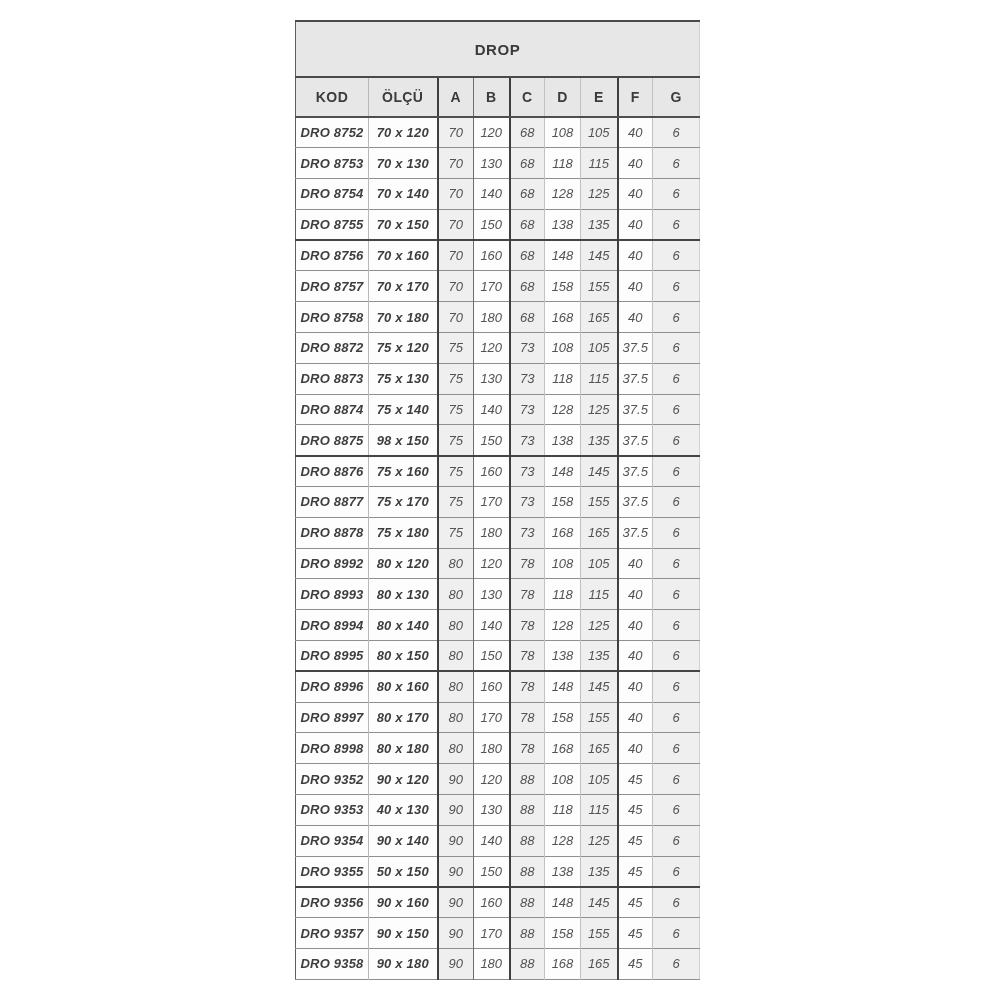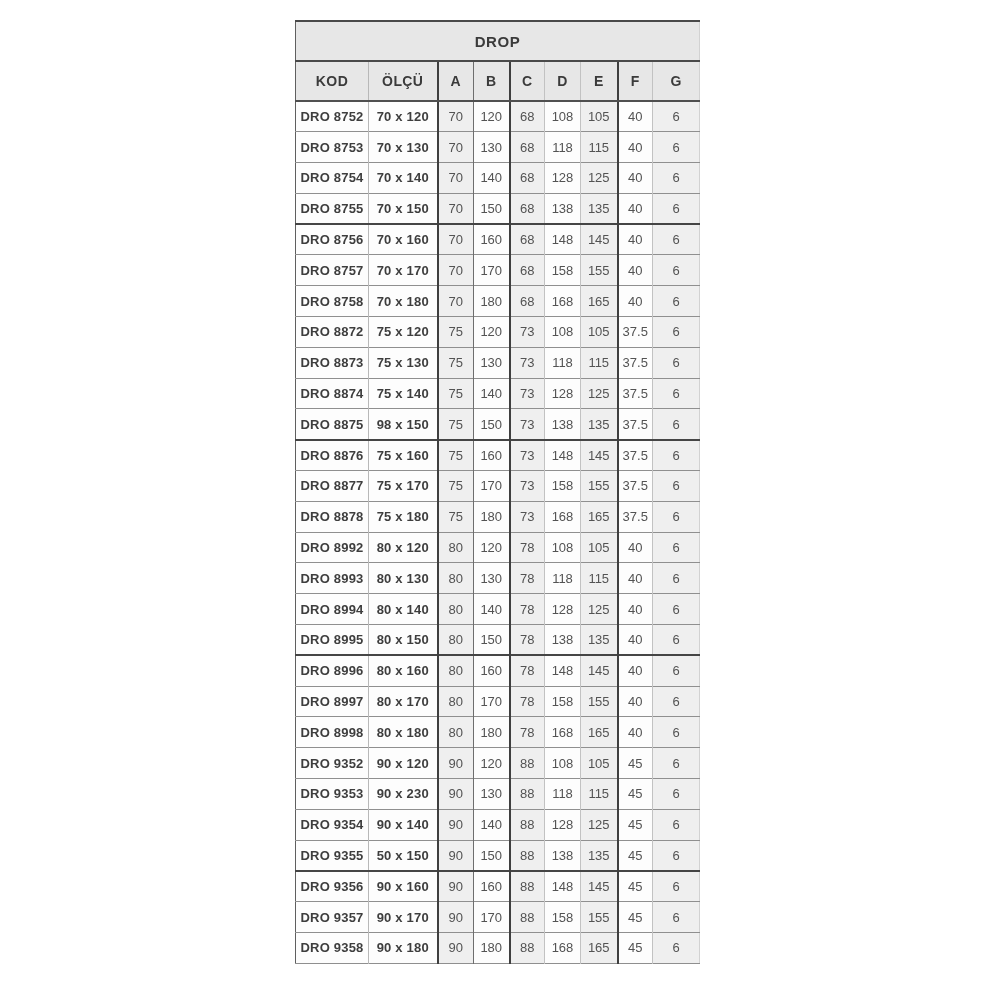--- a/index.html
+++ b/index.html
@@ -29,42 +29,42 @@
   col.w-olcu { width: 69px; }
   col.w-a { width: 36px; }
   col.w-b { width: 36px; }
   col.w-c { width: 35px; }
   col.w-d { width: 36px; }
   col.w-e { width: 37px; }
   col.w-f { width: 35px; }
   col.w-g { width: 47px; }
 
   tr.title-row th {
-    height: 40px;
+    height: 56px;
     background: #e7e7e7;
     border-bottom: 2px solid #4a4a4a;
     font-size: 15px;
     font-weight: bold;
     color: #3b3b3b;
     letter-spacing: 0.6px;
     text-align: center;
     vertical-align: middle;
   }
   tr.head-row th {
     height: 40px;
     background: #e7e7e7;
     border-bottom: 2px solid #4f4f4f;
     font-size: 14px;
     font-weight: bold;
     color: #3b3b3b;
     text-align: center;
     vertical-align: middle;
     letter-spacing: 0.4px;
   }
-  tbody tr { border-bottom: 1px solid #8f8f8f; }
+  tbody tr { border-bottom: 1px solid #8f8f8f; font-style: italic; }
   tbody tr.group-end { border-bottom: 2px solid #454545; }
   tbody td {
     height: 30.8px;
     text-align: center;
     vertical-align: middle;
     font-size: 13px;
     color: #535353;
     background: #fdfdfd;
     white-space: nowrap;
   }
@@ -357,21 +357,21 @@
           <td class="c2">90</td>
           <td class="c3">120</td>
           <td class="c4">88</td>
           <td class="c5">108</td>
           <td class="c6">105</td>
           <td class="c7">45</td>
           <td class="c8">6</td>
         </tr>
         <tr>
           <td class="c0">DRO 9353</td>
-          <td class="c1">90 x 230</td>
+          <td class="c1">40 x 130</td>
           <td class="c2">90</td>
           <td class="c3">130</td>
           <td class="c4">88</td>
           <td class="c5">118</td>
           <td class="c6">115</td>
           <td class="c7">45</td>
           <td class="c8">6</td>
         </tr>
         <tr>
           <td class="c0">DRO 9354</td>
@@ -401,21 +401,21 @@
           <td class="c2">90</td>
           <td class="c3">160</td>
           <td class="c4">88</td>
           <td class="c5">148</td>
           <td class="c6">145</td>
           <td class="c7">45</td>
           <td class="c8">6</td>
         </tr>
         <tr>
           <td class="c0">DRO 9357</td>
-          <td class="c1">90 x 170</td>
+          <td class="c1">90 x 150</td>
           <td class="c2">90</td>
           <td class="c3">170</td>
           <td class="c4">88</td>
           <td class="c5">158</td>
           <td class="c6">155</td>
           <td class="c7">45</td>
           <td class="c8">6</td>
         </tr>
         <tr>
           <td class="c0">DRO 9358</td>

